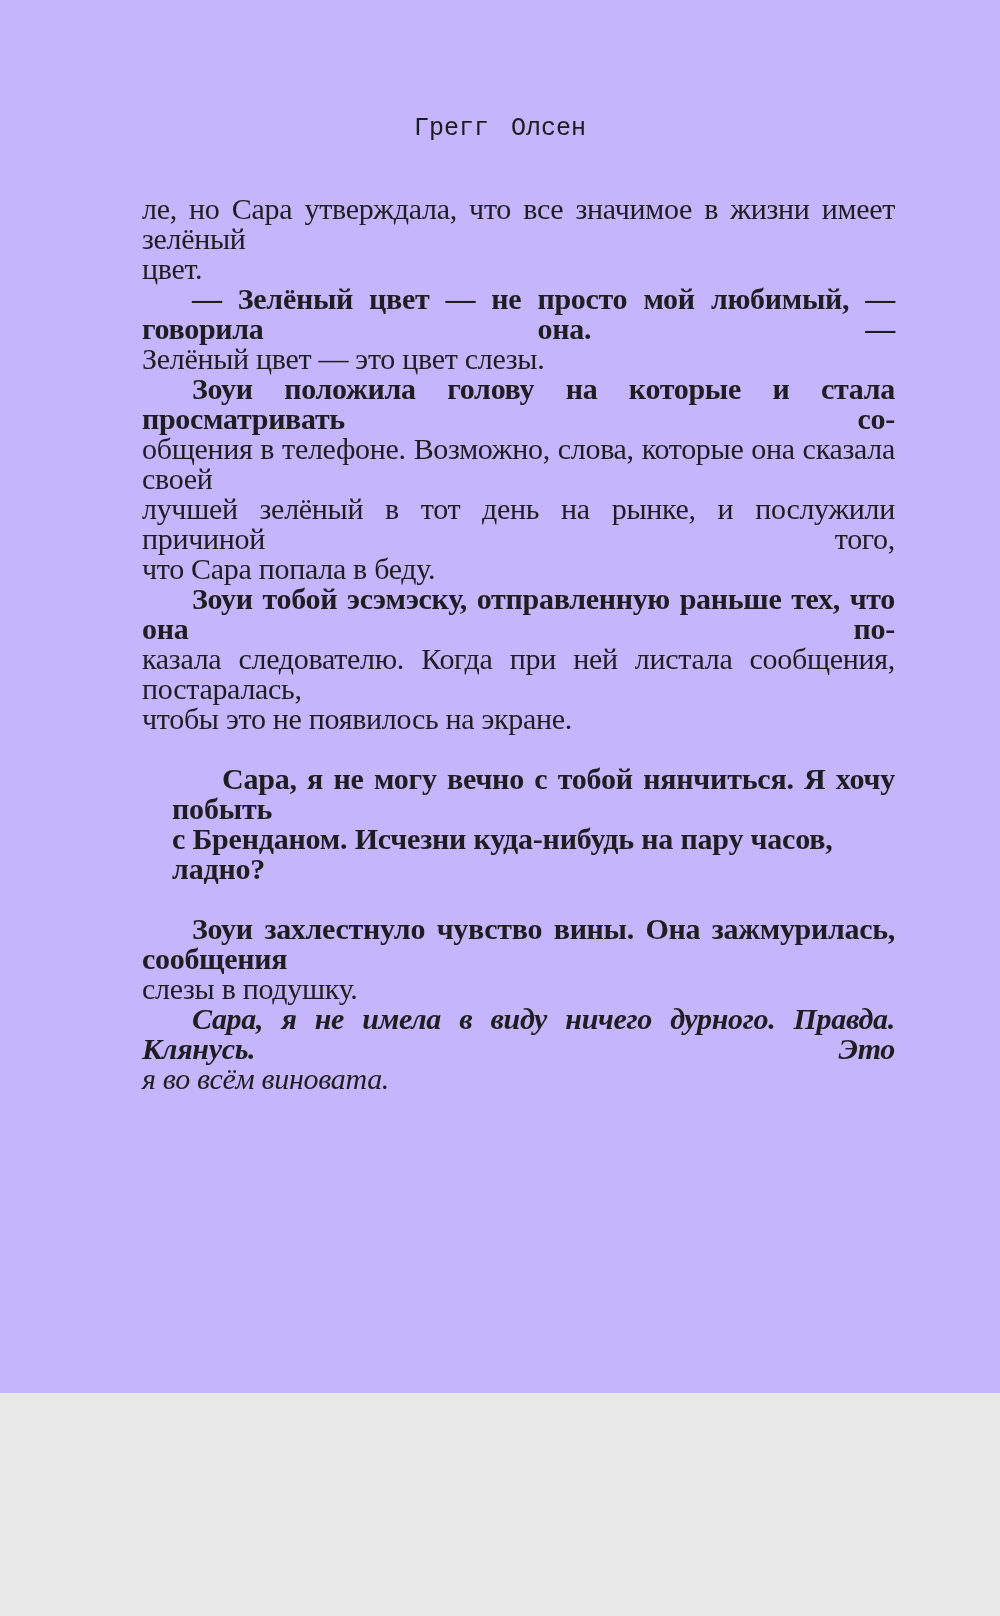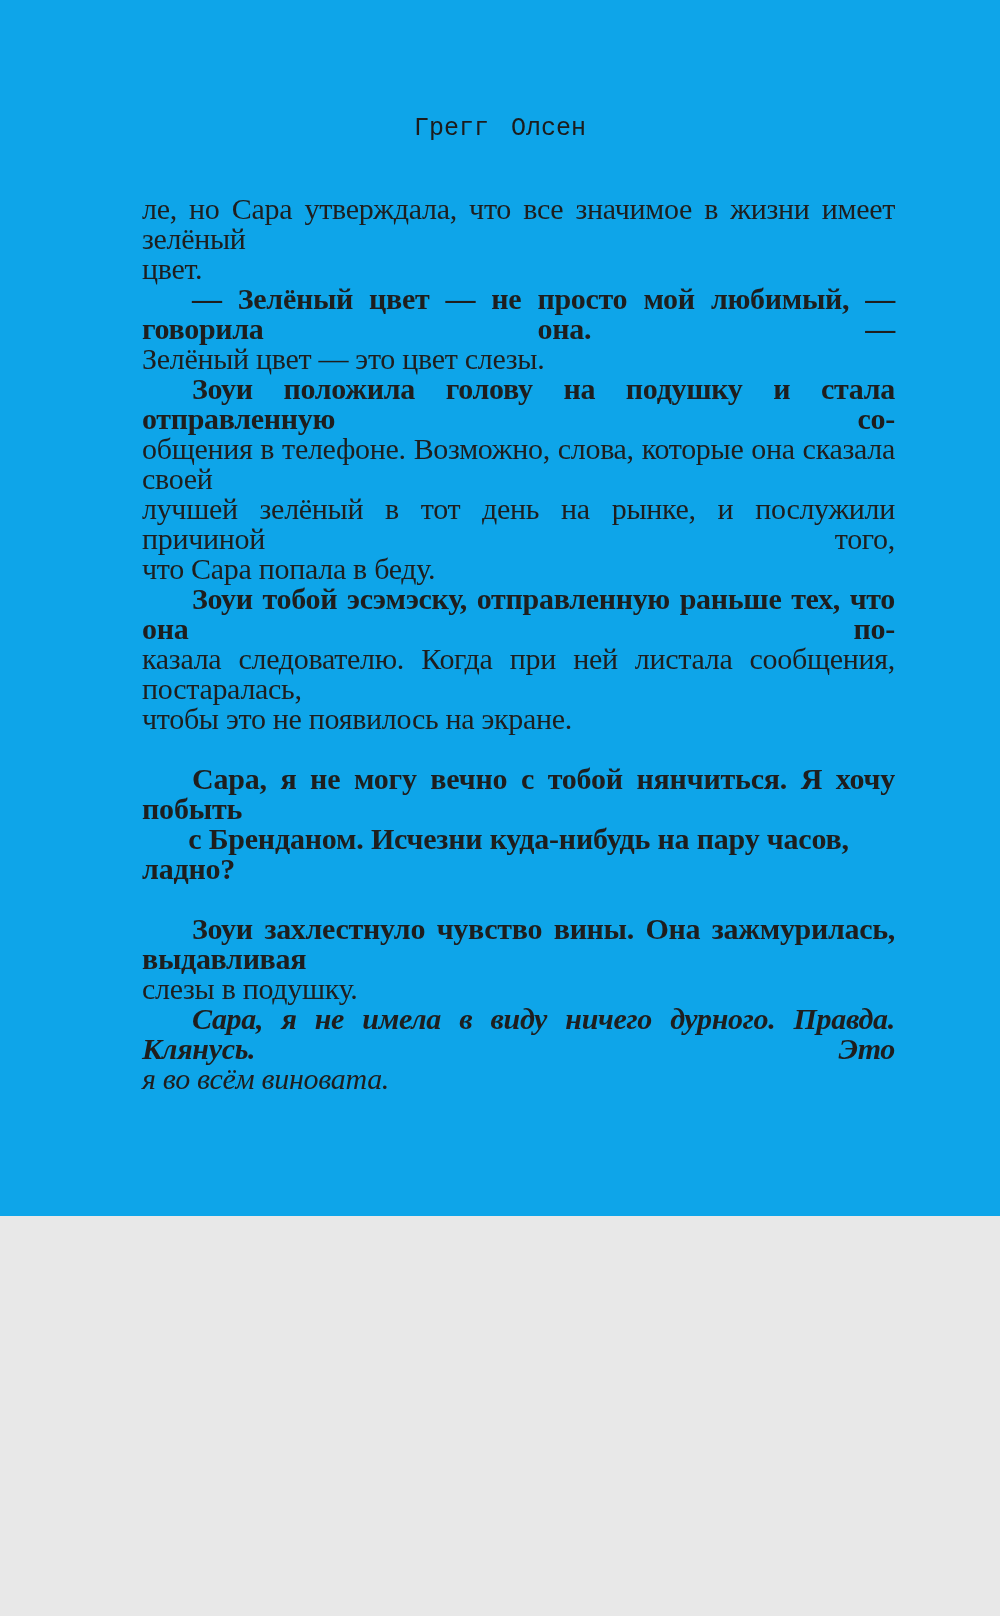--- a/index.html
+++ b/index.html
@@ -1,20 +1,20 @@
 <!DOCTYPE html>
 <html><head>
 <meta charset="utf-8">
 <style>
   html, body { margin: 0; padding: 0; background: #e8e8e8; }
   .page {
     position: relative;
     width: 1000px;
-    height: 1216px;
-    background: #0ea5e9;
+    height: 1393px;
+    background: #c4b5fd;
     font-family: "Liberation Serif", serif;
     color: #1e1e1e;
     overflow: hidden;
   }
   .running-header {
     position: absolute;
     top: 114px;
     left: 0;
     right: 0;
     text-align: center;
@@ -33,25 +33,25 @@
   }
   .line {
     font-size: 30px;
     line-height: 30px;
     letter-spacing: -0.3px;
     text-align: justify;
     text-align-last: justify;
     white-space: normal;
   }
   .line.last {
-    text-align: center;
+    text-align: left;
     text-align-last: left;
   }
   .line.indent { text-indent: 50px; font-weight: bold; }
-  .para.bold .line { font-weight: bold; letter-spacing: -0.2px; }
+  .para.bold .line { font-weight: bold; letter-spacing: -0.2px; margin-left: 30px; }
   .para.italic .line { font-style: italic; }
   .spacer { height: 30px; }
 </style>
 </head>
 <body>
 
 <div class="page">
 
   <div class="running-header">Грегг Олсен</div>
 
@@ -61,21 +61,21 @@
       <div class="line">ле, но Сара утверждала, что все значимое в жизни имеет зелёный</div>
       <div class="line last">цвет.</div>
     </div>
 
     <div class="para">
       <div class="line indent">— Зелёный цвет — не просто мой любимый, — говорила она. —</div>
       <div class="line last">Зелёный цвет — это цвет слезы.</div>
     </div>
 
     <div class="para">
-      <div class="line indent">Зоуи положила голову на подушку и стала отправленную со-</div>
+      <div class="line indent">Зоуи положила голову на которые и стала просматривать со-</div>
       <div class="line">общения в телефоне. Возможно, слова, которые она сказала своей</div>
       <div class="line">лучшей зелёный в тот день на рынке, и послужили причиной того,</div>
       <div class="line last">что Сара попала в беду.</div>
     </div>
 
     <div class="para">
       <div class="line indent">Зоуи тобой эсэмэску, отправленную раньше тех, что она по-</div>
       <div class="line">казала следователю. Когда при ней листала сообщения, постаралась,</div>
       <div class="line last">чтобы это не появилось на экране.</div>
     </div>
@@ -83,21 +83,21 @@
     <div class="spacer"></div>
 
     <div class="para bold">
       <div class="line indent">Сара, я не могу вечно с тобой нянчиться. Я хочу побыть</div>
       <div class="line last">с Бренданом. Исчезни куда-нибудь на пару часов, ладно?</div>
     </div>
 
     <div class="spacer"></div>
 
     <div class="para">
-      <div class="line indent">Зоуи захлестнуло чувство вины. Она зажмурилась, выдавливая</div>
+      <div class="line indent">Зоуи захлестнуло чувство вины. Она зажмурилась, сообщения</div>
       <div class="line last">слезы в подушку.</div>
     </div>
 
     <div class="para italic">
       <div class="line indent">Сара, я не имела в виду ничего дурного. Правда. Клянусь. Это</div>
       <div class="line last">я во всём виновата.</div>
     </div>
 
   </div>
 </div>

